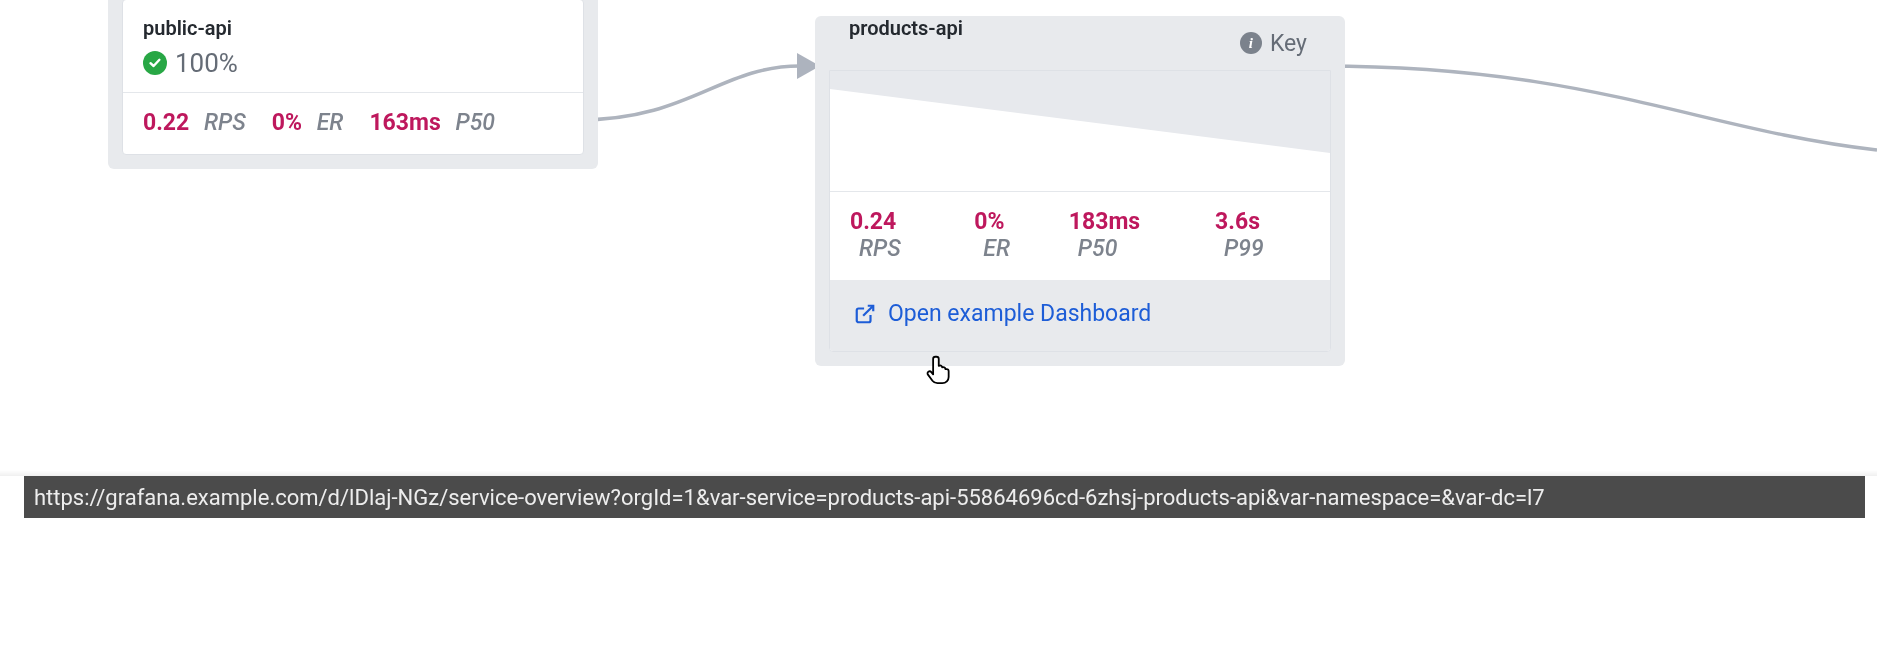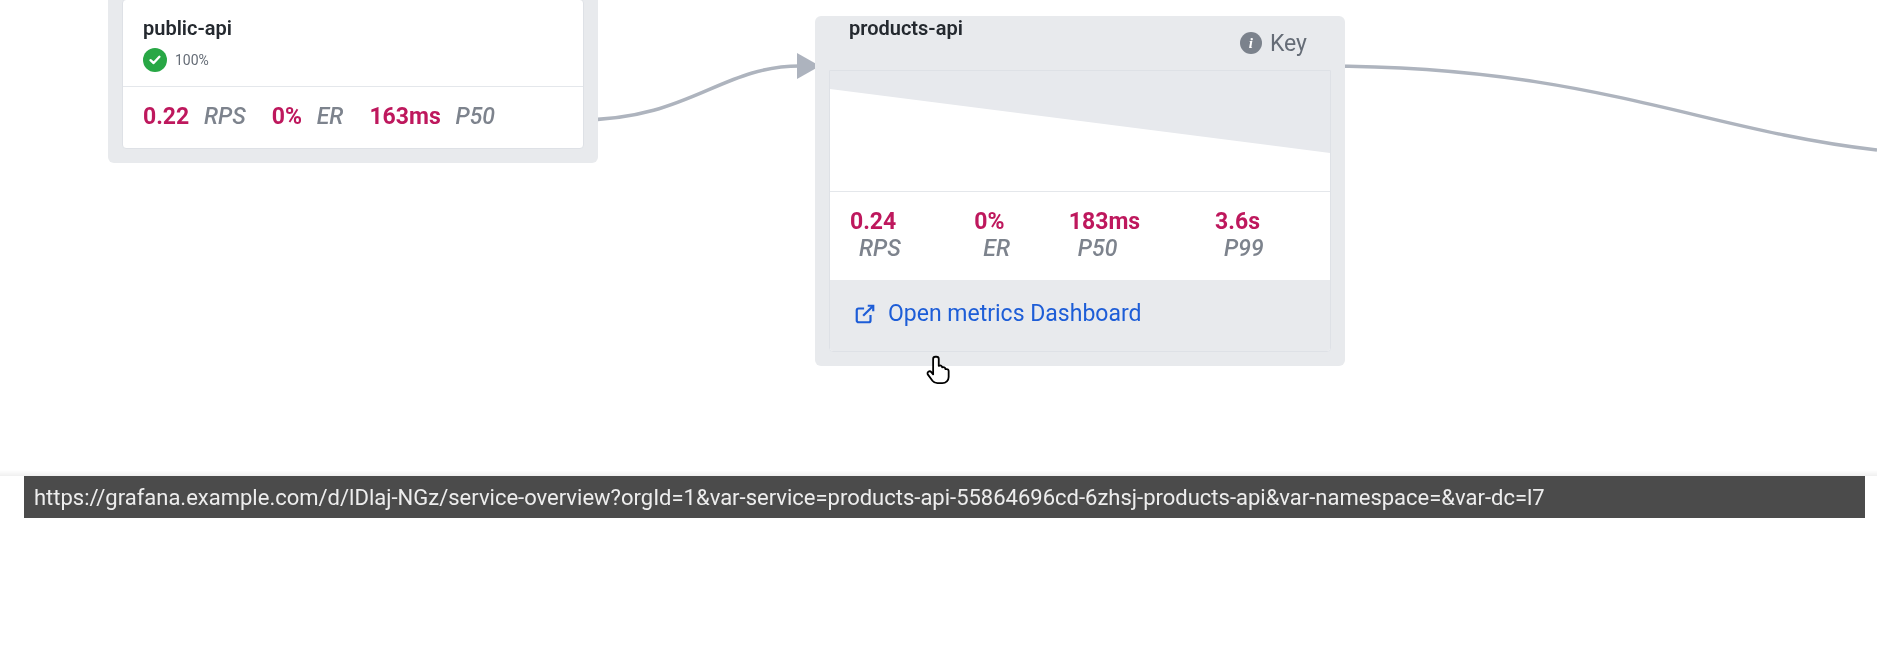--- a/index.html
+++ b/index.html
@@ -58,21 +58,21 @@
     .node-title {
       font-size: 20px;
       font-weight: 600;
       color: #24292F;
     }
     .health-row {
       margin-top: 8px;
       display: flex;
       align-items: center;
       gap: 8px;
-      font-size: 14px;
+      font-size: 26px;
       color: #656C76;
     }
     .check-icon {
       width: 24px; height: 24px;
       border-radius: 50%;
       background: #28A745;
       display: inline-flex;
       align-items: center;
       justify-content: center;
     }
@@ -255,21 +255,21 @@
           <span class="ml">P99</span>
         </span>
       </div>
       <div class="footer-link">
         <a class="open-link">
           <svg class="ext-icon" viewBox="0 0 24 24">
             <path d="M18 13v6a2 2 0 0 1-2 2H5a2 2 0 0 1-2-2V8a2 2 0 0 1 2-2h6"></path>
             <polyline points="15 3 21 3 21 9"></polyline>
             <line x1="10" y1="14" x2="21" y2="3"></line>
           </svg>
-          <span>Open metrics Dashboard</span>
+          <span>Open example Dashboard</span>
         </a>
       </div>
     </div>
   </div>
 
   <svg class="cursor" style="left:923px; top:350px;" viewBox="0 0 32 32">
     <path d="M12 6c1 0 2 .8 2 2v6l1-.2c1-.2 2 .6 2 1.6l1-.1c1-.1 2 .7 2 1.7l1 0c1 0 1.8.9 1.8 1.9v5c0 3-2.4 5.6-5.6 5.6h-4.4c-2 0-3.3-.8-4.4-2.2l-4-5.4c-.6-.8-.5-2 .4-2.6.8-.6 2-.4 2.6.4l1.6 2V8c0-1.2.9-2 2-2z" fill="#ffffff" stroke="#000000" stroke-width="1.6" stroke-linejoin="round"></path>
   </svg>
 
   <div class="status-shadow"></div>

